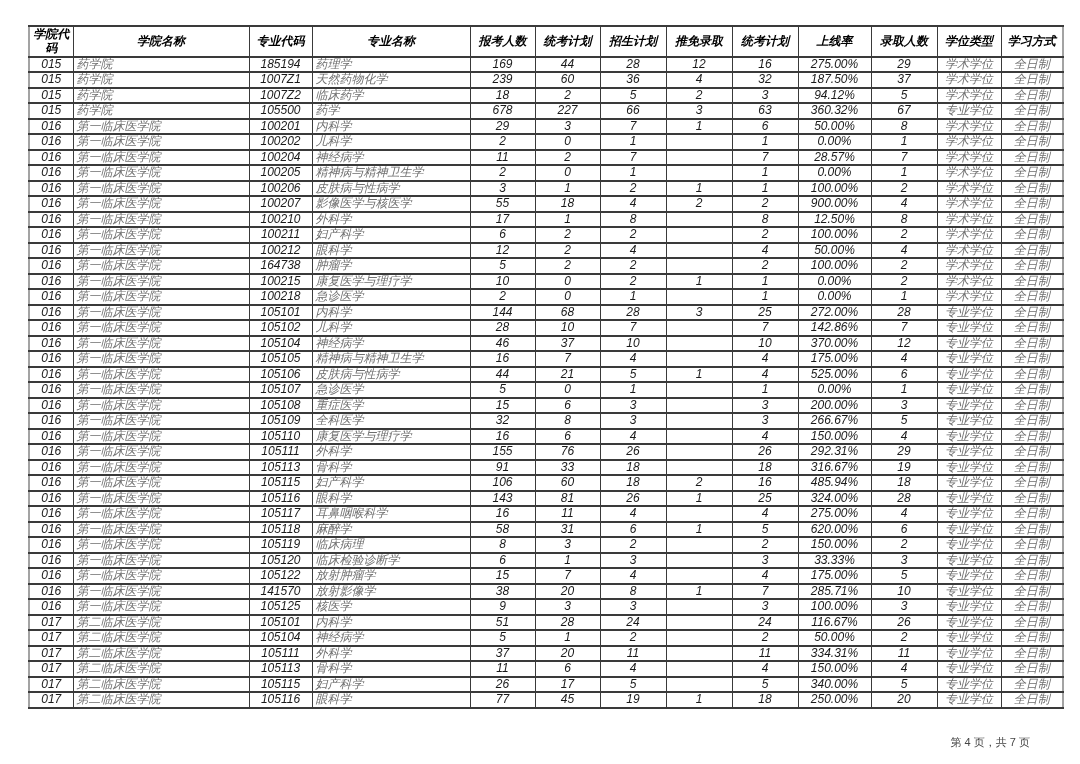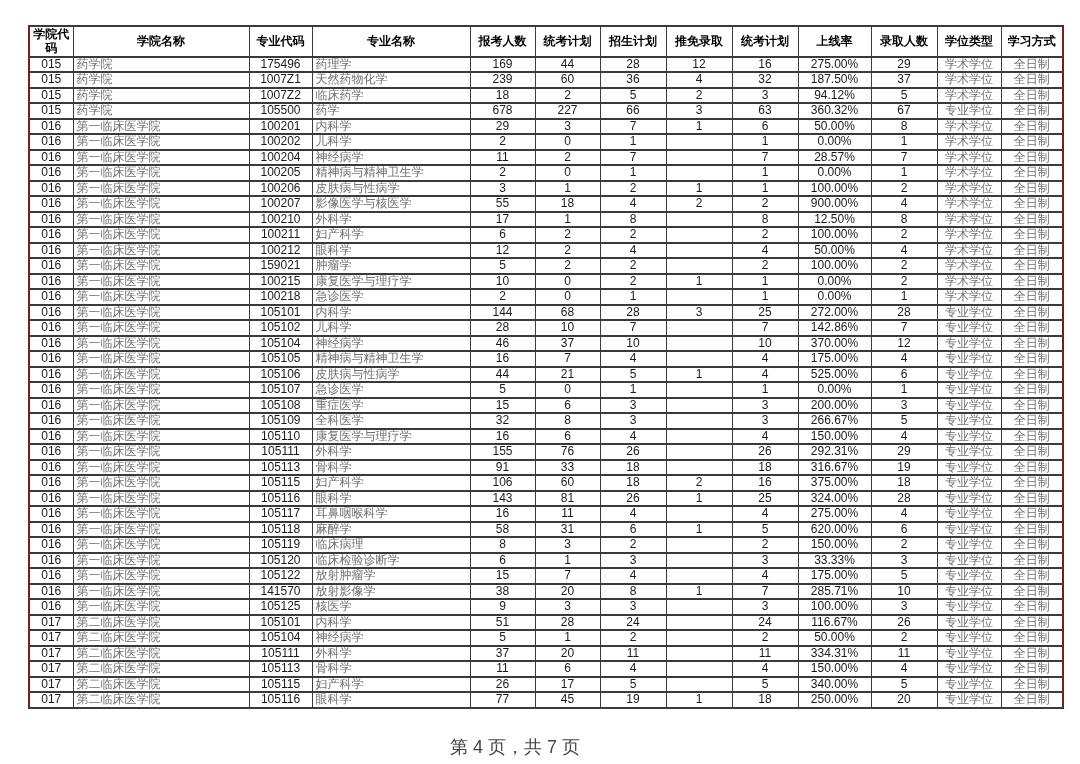--- a/index.html
+++ b/index.html
@@ -9,21 +9,22 @@
     background: #ffffff;
     font-family: "Liberation Sans", sans-serif;
   }
   .page { position: relative; width: 1080px; height: 764px; background: #fff; overflow: hidden; }
 
   table.data-table {
     position: absolute; left: 28px; top: 25px;
     width: 1034px;
     table-layout: fixed;
     border-collapse: collapse;
-    border: 2px solid #7f1d1d;
+    border: 2px solid #a3a3a3;
+    font-style: italic;
   }
   th, td {
     border: 1px solid #3a3a3a;
     border-top-width: 2px;
     border-bottom-width: 2px;
     text-align: center;
     vertical-align: middle;
     overflow: hidden;
   }
   thead th {
@@ -41,22 +42,22 @@
     font-size: 12px;
     line-height: 13.5px;
     white-space: nowrap;
   }
   td.num { color: #1a1a1a; }
   td.cn  { color: #6f6f6f; }
   td.left { text-align: left; }
   .page-footer {
     position: absolute;
     left: 0; top: 735px; width: 1030px;
-    text-align: center;
-    font-size: 18px;
+    text-align: right;
+    font-size: 11px;
     color: #454545;
   }
 </style>
 </head>
 <body>
 
 <div class="page">
 
   <table class="data-table">
     <colgroup>
@@ -88,21 +89,21 @@
           <th>上线率</th>
           <th>录取人数</th>
           <th>学位类型</th>
           <th>学习方式</th>
         </tr>
     </thead>
     <tbody>
         <tr>
           <td class="num">015</td>
           <td class="cn left">药学院</td>
-          <td class="num">175496</td>
+          <td class="num">185194</td>
           <td class="cn left">药理学</td>
           <td class="num">169</td>
           <td class="num">44</td>
           <td class="num">28</td>
           <td class="num">12</td>
           <td class="num">16</td>
           <td class="num">275.00%</td>
           <td class="num">29</td>
           <td class="cn">学术学位</td>
           <td class="cn">全日制</td>
@@ -283,21 +284,21 @@
           <td class="num"></td>
           <td class="num">4</td>
           <td class="num">50.00%</td>
           <td class="num">4</td>
           <td class="cn">学术学位</td>
           <td class="cn">全日制</td>
         </tr>
         <tr>
           <td class="num">016</td>
           <td class="cn left">第一临床医学院</td>
-          <td class="num">159021</td>
+          <td class="num">164738</td>
           <td class="cn left">肿瘤学</td>
           <td class="num">5</td>
           <td class="num">2</td>
           <td class="num">2</td>
           <td class="num"></td>
           <td class="num">2</td>
           <td class="num">100.00%</td>
           <td class="num">2</td>
           <td class="cn">学术学位</td>
           <td class="cn">全日制</td>
@@ -500,21 +501,21 @@
         <tr>
           <td class="num">016</td>
           <td class="cn left">第一临床医学院</td>
           <td class="num">105115</td>
           <td class="cn left">妇产科学</td>
           <td class="num">106</td>
           <td class="num">60</td>
           <td class="num">18</td>
           <td class="num">2</td>
           <td class="num">16</td>
-          <td class="num">375.00%</td>
+          <td class="num">485.94%</td>
           <td class="num">18</td>
           <td class="cn">专业学位</td>
           <td class="cn">全日制</td>
         </tr>
         <tr>
           <td class="num">016</td>
           <td class="cn left">第一临床医学院</td>
           <td class="num">105116</td>
           <td class="cn left">眼科学</td>
           <td class="num">143</td>

